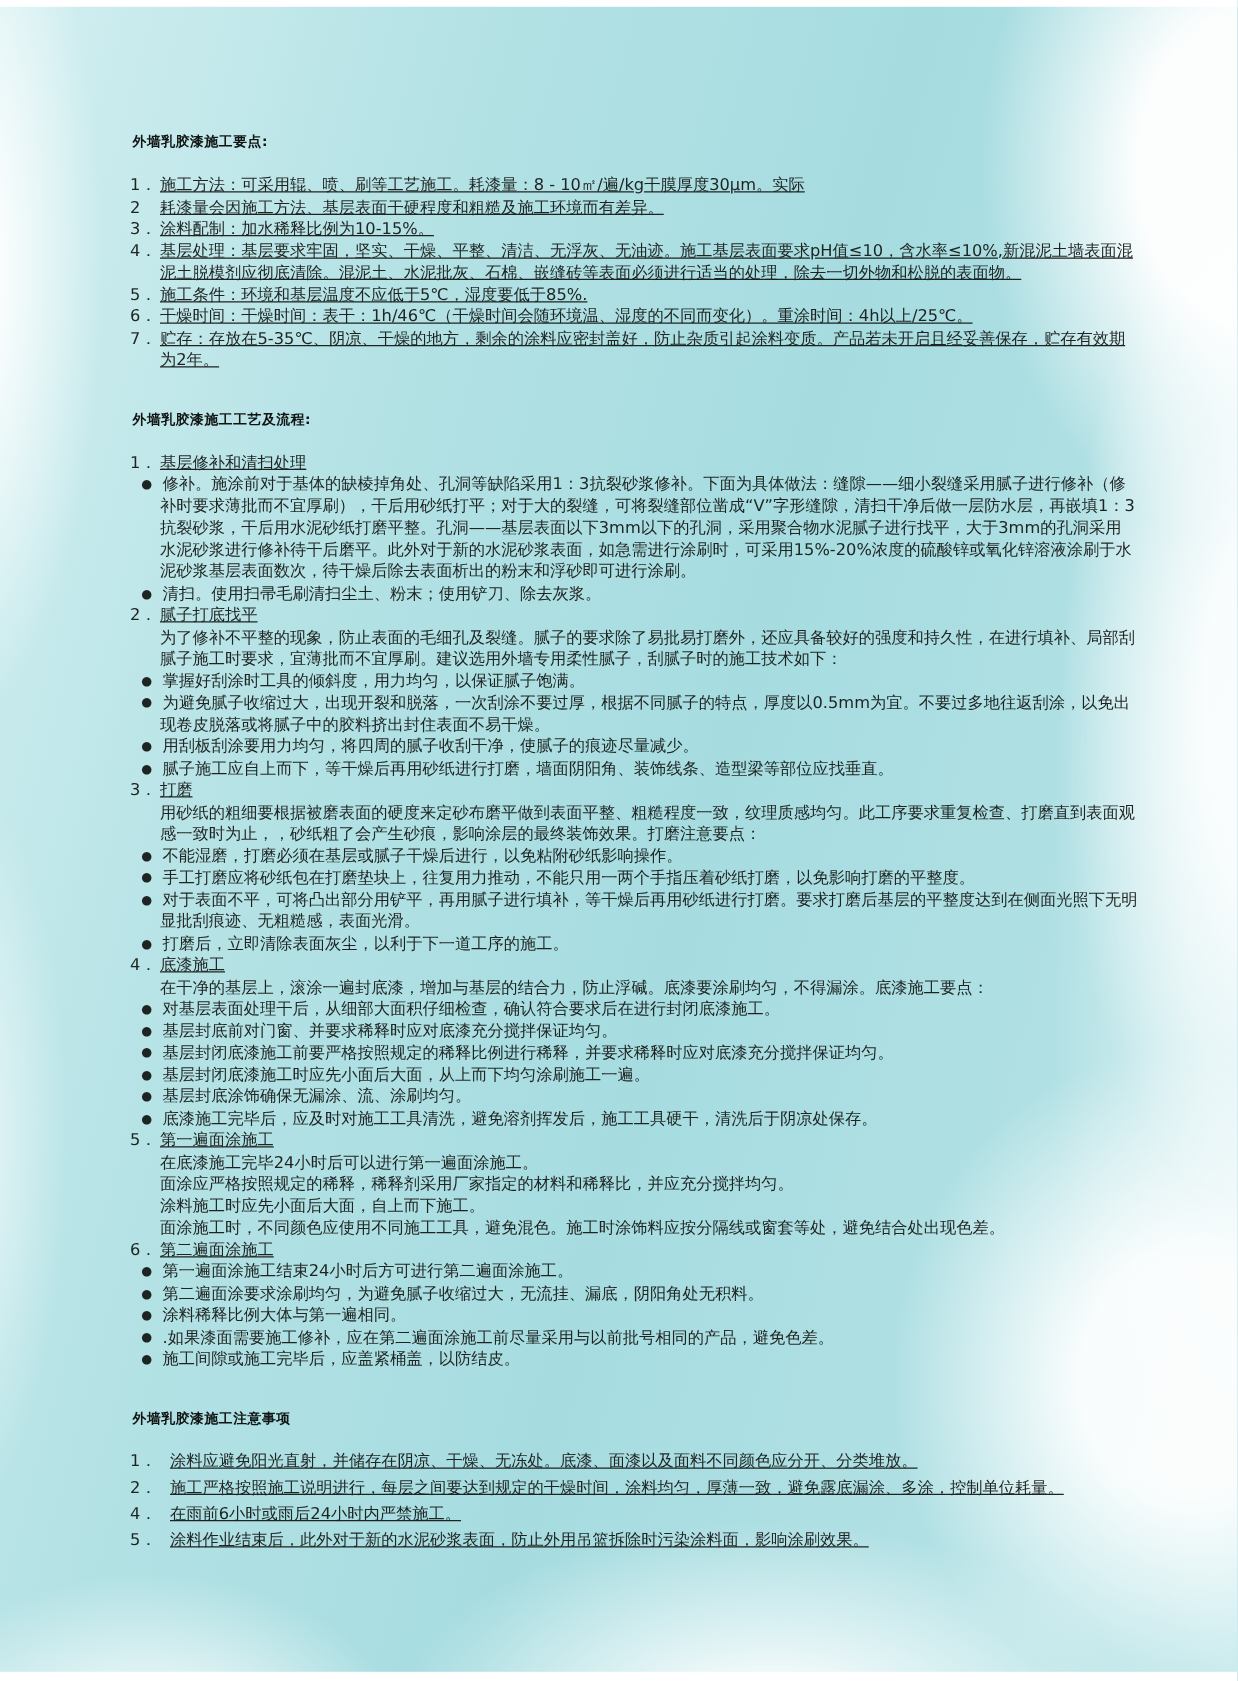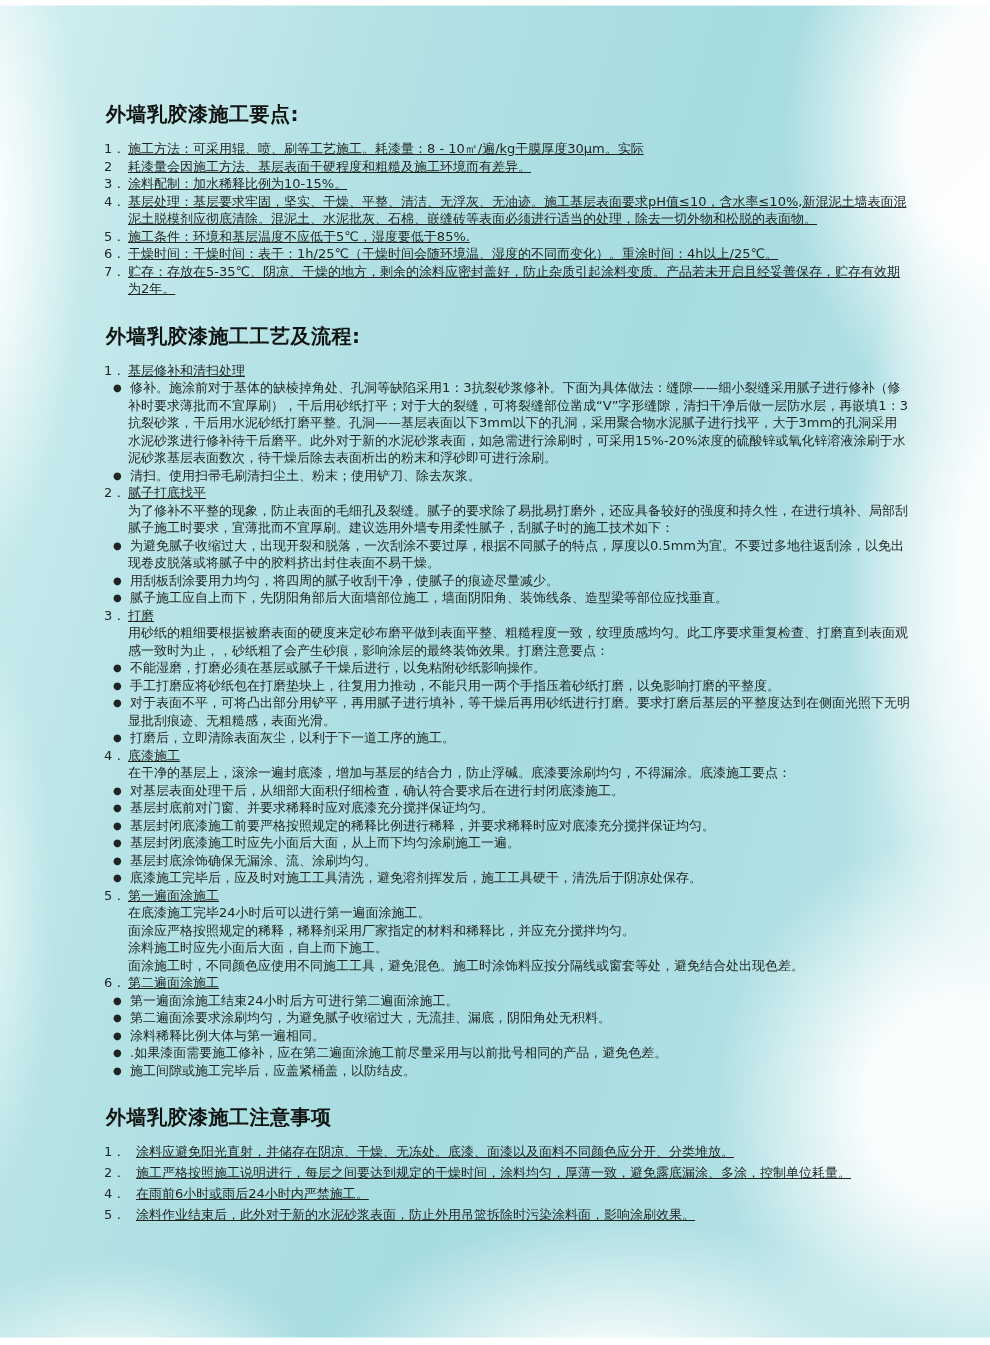--- a/index.html
+++ b/index.html
@@ -27,21 +27,21 @@
 
   .content {
     position: absolute;
     left: 104px;
     top: 104px;
     width: 806px;
     color: #1e2422;
   }
 
   .heading {
-    font-size: 20px;
+    font-size: 11px;
     line-height: 20px;
     font-weight: bold;
     color: #101413;
     margin: 0 0 16px 2px;
     letter-spacing: 0.5px;
   }
 
   .sec { margin: 0 0 15px 0; }
   .sec + .sec { margin-top: 28px; }
 
@@ -88,36 +88,37 @@
   <main class="content">
 
     <section class="sec">
       <h2 class="heading">外墙乳胶漆施工要点:</h2>
       <div class="blocks">
           <div class="block num"><span class="marker">1．</span><span class="txt">施工方法：可采用辊、喷、刷等工艺施工。耗漆量：8 - 10㎡/遍/kg干膜厚度30μm。实际</span></div>
           <div class="block num"><span class="marker">2</span><span class="txt">耗漆量会因施工方法、基层表面干硬程度和粗糙及施工环境而有差异。</span></div>
           <div class="block num"><span class="marker">3．</span><span class="txt">涂料配制：加水稀释比例为10-15%。</span></div>
           <div class="block num"><span class="marker">4．</span><span class="txt">基层处理：基层要求牢固，坚实、干燥、平整、清洁、无浮灰、无油迹。施工基层表面要求pH值≤10，含水率≤10%,新混泥土墙表面混泥土脱模剂应彻底清除。混泥土、水泥批灰、石棉、嵌缝砖等表面必须进行适当的处理，除去一切外物和松脱的表面物。</span></div>
           <div class="block num"><span class="marker">5．</span><span class="txt">施工条件：环境和基层温度不应低于5℃，湿度要低于85%.</span></div>
-          <div class="block num"><span class="marker">6．</span><span class="txt">干燥时间：干燥时间：表干：1h/25℃（干燥时间会随环境温、湿度的不同而变化）。重涂时间：4h以上/25℃。</span></div>
+          <div class="block num"><span class="marker">6．</span><span class="txt">干燥时间：干燥时间：表干：1h/46℃（干燥时间会随环境温、湿度的不同而变化）。重涂时间：4h以上/25℃。</span></div>
           <div class="block num"><span class="marker">7．</span><span class="txt">贮存：存放在5-35℃、阴凉、干燥的地方，剩余的涂料应密封盖好，防止杂质引起涂料变质。产品若未开启且经妥善保存，贮存有效期为2年。</span></div>
         </div>
     </section>
 
     <section class="sec">
       <h2 class="heading">外墙乳胶漆施工工艺及流程:</h2>
       <div class="blocks">
           <div class="block num"><span class="marker">1．</span><span class="txt">基层修补和清扫处理</span></div>
           <div class="block bullet"><span class="marker">●</span><span class="txt">修补。施涂前对于基体的缺棱掉角处、孔洞等缺陷采用1：3抗裂砂浆修补。下面为具体做法：缝隙——细小裂缝采用腻子进行修补（修补时要求薄批而不宜厚刷），干后用砂纸打平；对于大的裂缝，可将裂缝部位凿成“V”字形缝隙，清扫干净后做一层防水层，再嵌填1：3抗裂砂浆，干后用水泥砂纸打磨平整。孔洞——基层表面以下3mm以下的孔洞，采用聚合物水泥腻子进行找平，大于3mm的孔洞采用水泥砂浆进行修补待干后磨平。此外对于新的水泥砂浆表面，如急需进行涂刷时，可采用15%-20%浓度的硫酸锌或氧化锌溶液涂刷于水泥砂浆基层表面数次，待干燥后除去表面析出的粉末和浮砂即可进行涂刷。</span></div>
           <div class="block bullet"><span class="marker">●</span><span class="txt">清扫。使用扫帚毛刷清扫尘土、粉末；使用铲刀、除去灰浆。</span></div>
           <div class="block num"><span class="marker">2．</span><span class="txt">腻子打底找平</span></div>
           <div class="block para"><span class="txt">为了修补不平整的现象，防止表面的毛细孔及裂缝。腻子的要求除了易批易打磨外，还应具备较好的强度和持久性，在进行填补、局部刮腻子施工时要求，宜薄批而不宜厚刷。建议选用外墙专用柔性腻子，刮腻子时的施工技术如下：</span></div>
+          <div class="block bullet"><span class="marker">●</span><span class="txt">掌握好刮涂时工具的倾斜度，用力均匀，以保证腻子饱满。</span></div>
           <div class="block bullet"><span class="marker">●</span><span class="txt">为避免腻子收缩过大，出现开裂和脱落，一次刮涂不要过厚，根据不同腻子的特点，厚度以0.5mm为宜。不要过多地往返刮涂，以免出现卷皮脱落或将腻子中的胶料挤出封住表面不易干燥。</span></div>
           <div class="block bullet"><span class="marker">●</span><span class="txt">用刮板刮涂要用力均匀，将四周的腻子收刮干净，使腻子的痕迹尽量减少。</span></div>
-          <div class="block bullet"><span class="marker">●</span><span class="txt">腻子施工应自上而下，先阴阳角部后大面墙部位施工，墙面阴阳角、装饰线条、造型梁等部位应找垂直。</span></div>
+          <div class="block bullet"><span class="marker">●</span><span class="txt">腻子施工应自上而下，等干燥后再用砂纸进行打磨，墙面阴阳角、装饰线条、造型梁等部位应找垂直。</span></div>
           <div class="block num"><span class="marker">3．</span><span class="txt">打磨</span></div>
           <div class="block para"><span class="txt">用砂纸的粗细要根据被磨表面的硬度来定砂布磨平做到表面平整、粗糙程度一致，纹理质感均匀。此工序要求重复检查、打磨直到表面观感一致时为止，，砂纸粗了会产生砂痕，影响涂层的最终装饰效果。打磨注意要点：</span></div>
           <div class="block bullet"><span class="marker">●</span><span class="txt">不能湿磨，打磨必须在基层或腻子干燥后进行，以免粘附砂纸影响操作。</span></div>
           <div class="block bullet"><span class="marker">●</span><span class="txt">手工打磨应将砂纸包在打磨垫块上，往复用力推动，不能只用一两个手指压着砂纸打磨，以免影响打磨的平整度。</span></div>
           <div class="block bullet"><span class="marker">●</span><span class="txt">对于表面不平，可将凸出部分用铲平，再用腻子进行填补，等干燥后再用砂纸进行打磨。要求打磨后基层的平整度达到在侧面光照下无明显批刮痕迹、无粗糙感，表面光滑。</span></div>
           <div class="block bullet"><span class="marker">●</span><span class="txt">打磨后，立即清除表面灰尘，以利于下一道工序的施工。</span></div>
           <div class="block num"><span class="marker">4．</span><span class="txt">底漆施工</span></div>
           <div class="block para"><span class="txt">在干净的基层上，滚涂一遍封底漆，增加与基层的结合力，防止浮碱。底漆要涂刷均匀，不得漏涂。底漆施工要点：</span></div>
           <div class="block bullet"><span class="marker">●</span><span class="txt">对基层表面处理干后，从细部大面积仔细检查，确认符合要求后在进行封闭底漆施工。</span></div>
           <div class="block bullet"><span class="marker">●</span><span class="txt">基层封底前对门窗、并要求稀释时应对底漆充分搅拌保证均匀。</span></div>

